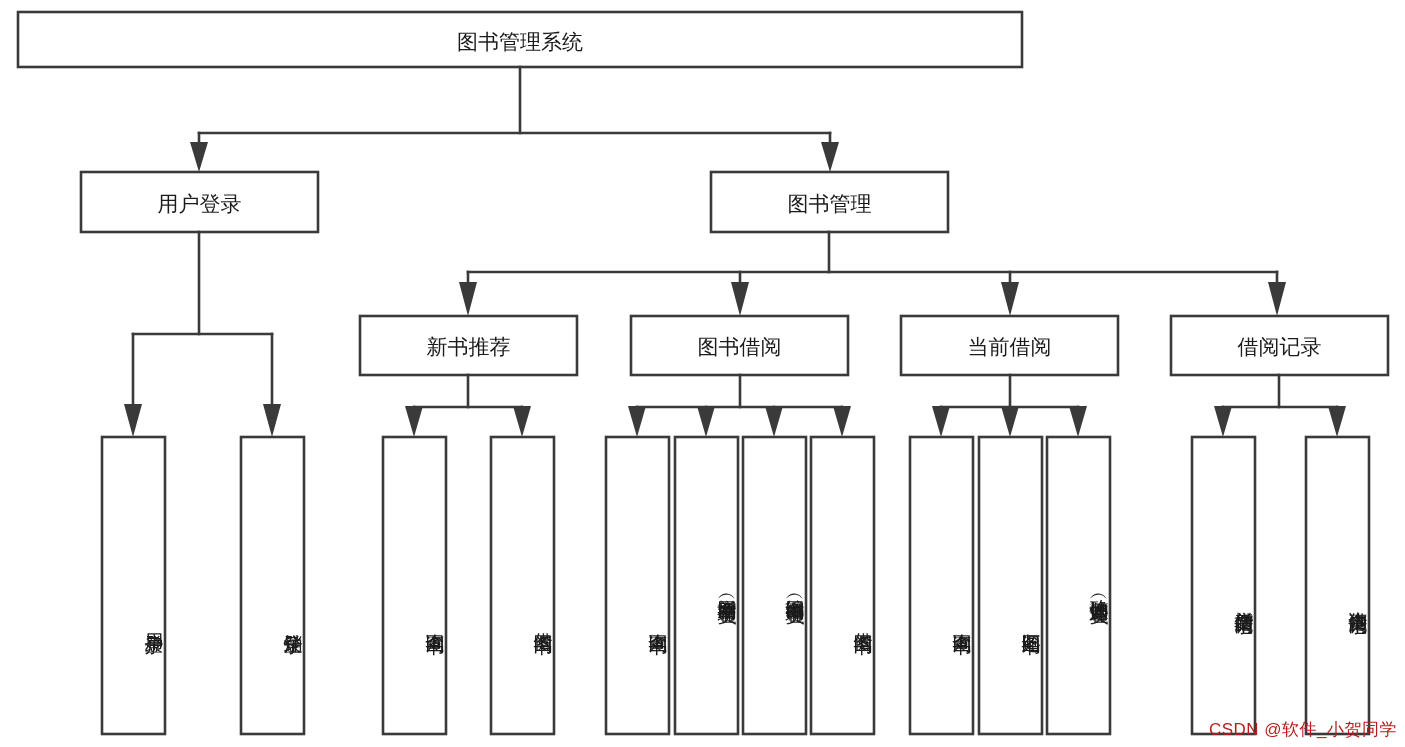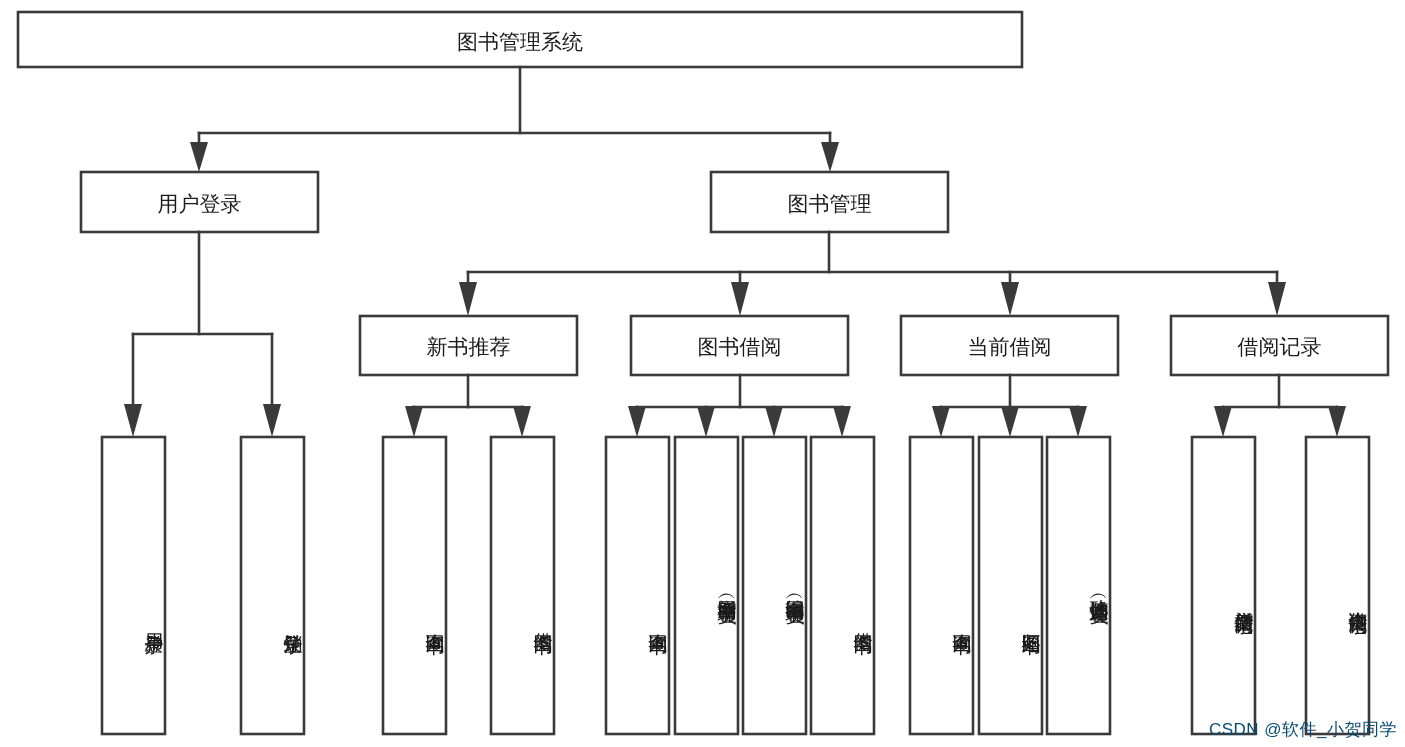--- a/index.html
+++ b/index.html
@@ -64,21 +64,21 @@
     justify-content: center;
     white-space: nowrap;
     pointer-events: none;
   }
   .watermark {
     position: absolute;
     right: 8px;
     bottom: 6px;
     font-family: "Liberation Sans", "DejaVu Sans", sans-serif;
     font-size: 17px;
-    color: #0c4a6e;
+    color: #b91c1c;
     letter-spacing: 0.5px;
     user-select: none;
   }
 </style>
 </head>
 <body>
 
 <div id="diagram-root">
 
   <svg id="diagram-svg" viewBox="0 0 1405 747">

